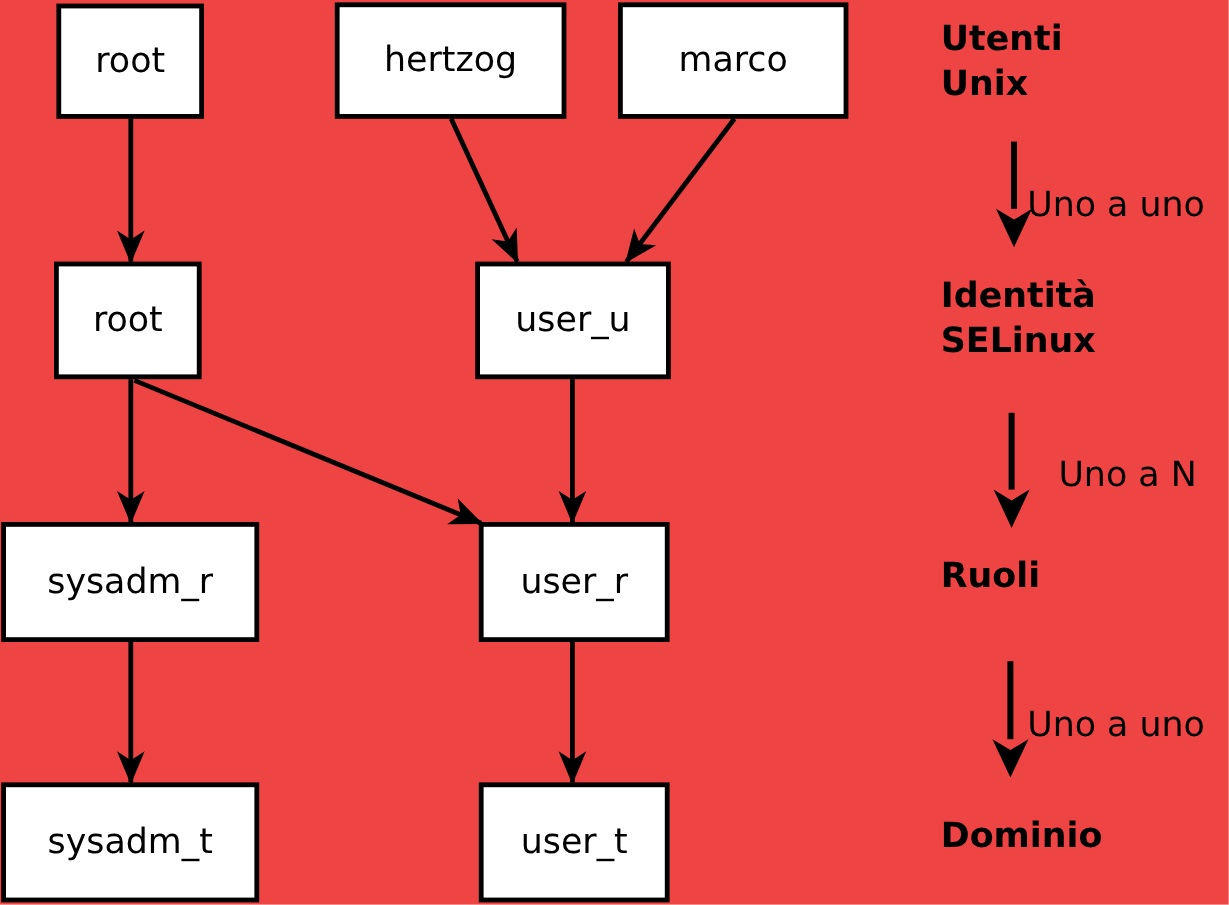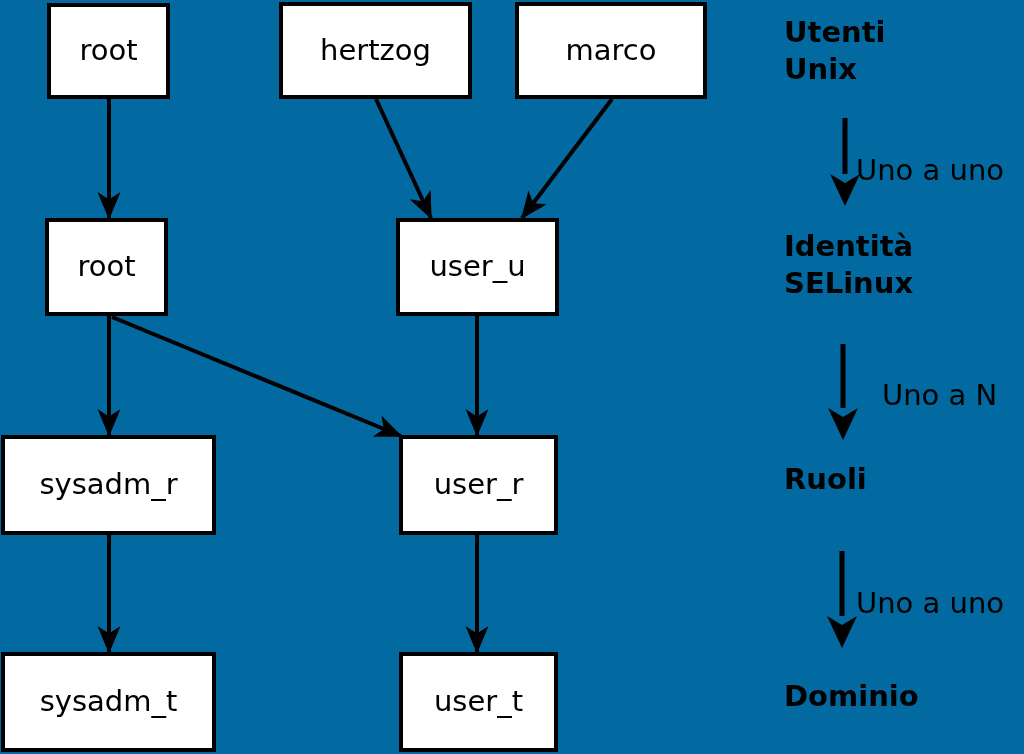--- a/index.html
+++ b/index.html
@@ -4,21 +4,21 @@
 <style>
   html, body {
     margin: 0;
     padding: 0;
     background: #ffffff;
   }
   #canvas {
     position: relative;
     width: 1024px;
     height: 754px;
-    background: #0369a1;
+    background: #ef4444;
     overflow: hidden;
     font-family: "DejaVu Sans", sans-serif;
   }
   svg.diagram {
     position: absolute;
     top: 0;
     left: 0;
     width: 1024px;
     height: 754px;
     display: block;

